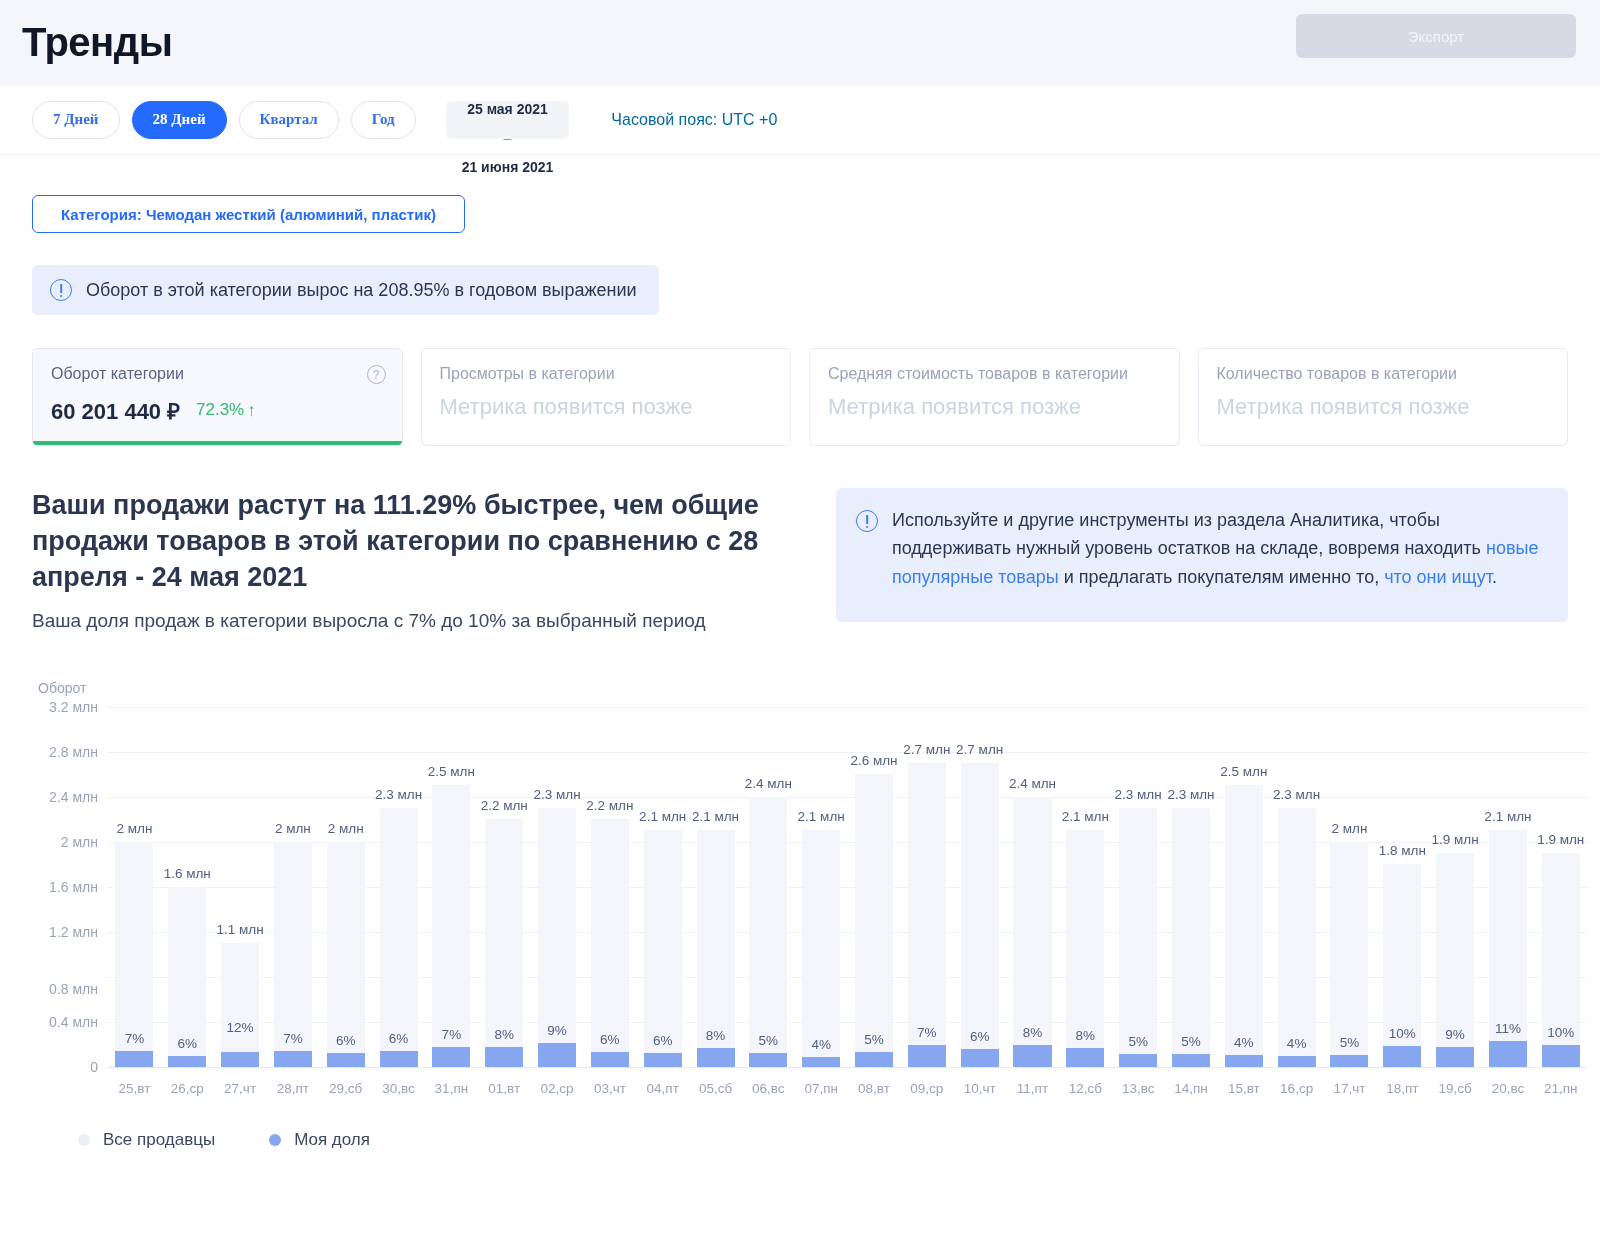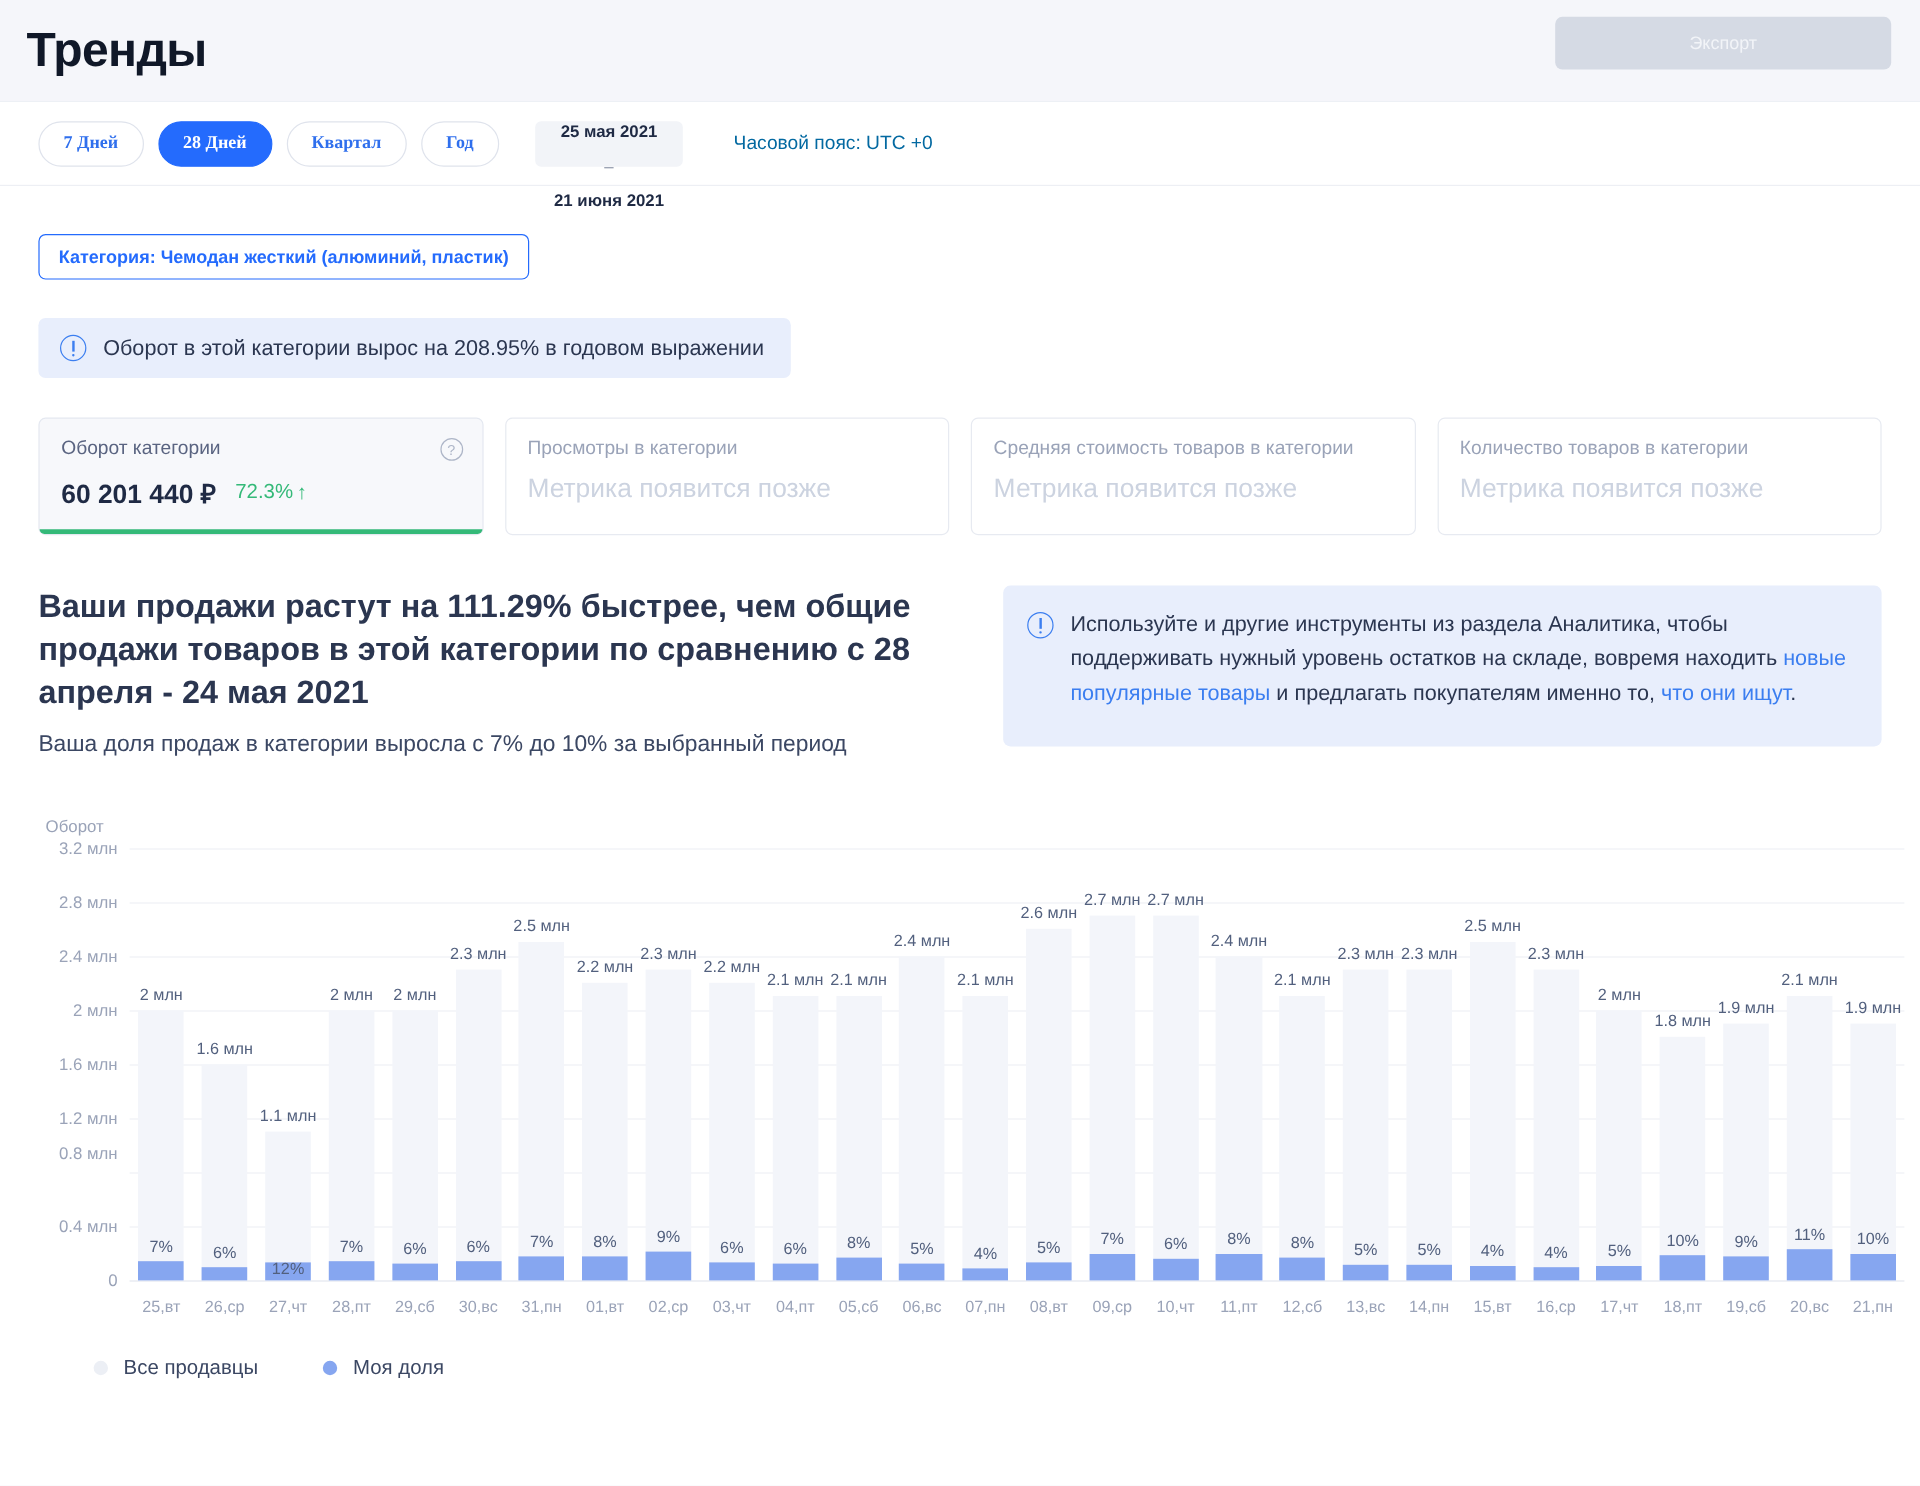--- a/index.html
+++ b/index.html
@@ -108,21 +108,21 @@
   }
 
   
   .chip-wrap { padding: 40px 0 0 32px; }
   .chip {
     display: inline-flex;
     align-items: center;
     border: 1px solid #246bfd;
     border-radius: 6px;
     height: 38px;
-    padding: 0 16px;
+    padding: 0 28px;
     font-size: 15px;
     font-weight: 700;
     color: #246bfd;
     background: #fff;
     cursor: pointer;
   }
 
   
   .banner {
     margin: 32px 0 0 32px;
@@ -395,21 +395,21 @@
   <div class="chart-area">
     <div class="chart-ylabel">Оборот</div>
     <div class="plot">
       <div class="yaxis" id="yaxis">
           <div class="ytick" style="top: 0px;">3.2 млн</div>
           <div class="ytick" style="top: 45px;">2.8 млн</div>
           <div class="ytick" style="top: 90px;">2.4 млн</div>
           <div class="ytick" style="top: 135px;">2 млн</div>
           <div class="ytick" style="top: 180px;">1.6 млн</div>
           <div class="ytick" style="top: 225px;">1.2 млн</div>
-          <div class="ytick" style="top: 254px;">0.8 млн</div>
+          <div class="ytick" style="top: 282px;">0.8 млн</div>
           <div class="ytick" style="top: 315px;">0.4 млн</div>
           <div class="ytick" style="top: 360px;">0</div>
         </div>
       <div class="grid" id="grid">
           <div class="gridline" style="top: 0px;"></div>
           <div class="gridline" style="top: 45px;"></div>
           <div class="gridline" style="top: 90px;"></div>
           <div class="gridline" style="top: 135px;"></div>
           <div class="gridline" style="top: 180px;"></div>
           <div class="gridline" style="top: 225px;"></div>
@@ -427,21 +427,21 @@
           <div class="col">
             <div class="lbl-total" style="bottom: 186px;">1.6 млн</div>
             <div class="bar-total" style="height: 180px;"></div>
             <div class="bar-share" style="height: 10.8px;"></div>
             <div class="lbl-share" style="bottom: 15.8px;">6%</div>
           </div>
           <div class="col">
             <div class="lbl-total" style="bottom: 129.75px;">1.1 млн</div>
             <div class="bar-total" style="height: 123.75px;"></div>
             <div class="bar-share" style="height: 14.85px;"></div>
-            <div class="lbl-share" style="bottom: 2px;">12%</div>
+            <div class="lbl-share" style="bottom: 32px;">12%</div>
           </div>
           <div class="col">
             <div class="lbl-total" style="bottom: 231px;">2 млн</div>
             <div class="bar-total" style="height: 225px;"></div>
             <div class="bar-share" style="height: 15.75px;"></div>
             <div class="lbl-share" style="bottom: 20.75px;">7%</div>
           </div>
           <div class="col">
             <div class="lbl-total" style="bottom: 231px;">2 млн</div>
             <div class="bar-total" style="height: 225px;"></div>

